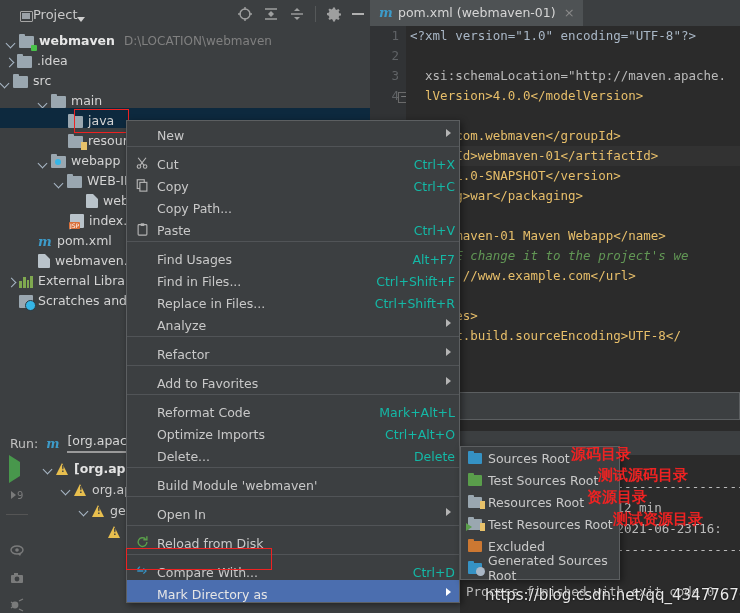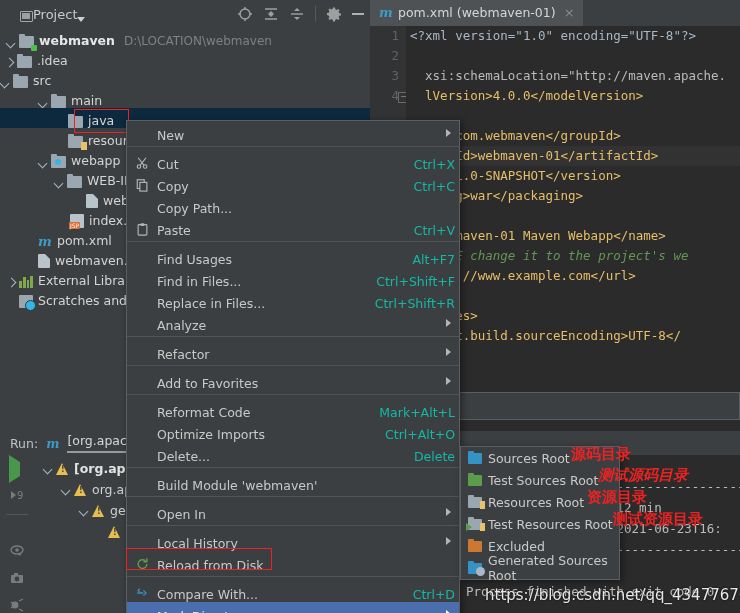--- a/index.html
+++ b/index.html
@@ -466,25 +466,20 @@
         <span class="txt">Build Module 'webmaven'</span>
       </div>
     <div class="msep"></div>
     <div class="mi">
         <span class="ic"></span>
         <span class="txt">Open In</span>
         <span class="arr"></span>
       </div>
     <div class="msep"></div>
     <div class="mi">
-        <span class="ic"></span>
-        <span class="txt">Local History</span>
-        <span class="arr"></span>
-      </div>
-    <div class="mi">
       <span class="ic"><svg width="15" height="14" viewBox="0 0 16 16">
             <path d="M13 8a5 5 0 1 1-1.6-3.6" fill="none" stroke="#5a9e4b" stroke-width="1.6"></path>
             <path d="M13 1.5V5.5H9" fill="none" stroke="#5a9e4b" stroke-width="1.6"></path>
           </svg></span>
       <span class="txt">Reload from Disk</span>
       </div>
     <div class="msep"></div>
     <div class="mi">
       <span class="ic"><svg width="15" height="14" viewBox="0 0 16 16">
             <path d="M2 8h7M9 5l3 3-3 3" stroke="#3592c4" stroke-width="1.5" fill="none"></path>
@@ -531,19 +526,19 @@
       </div>
     <div class="smi">
         <span class="smf f-blue">
           <i class="gen"></i>
         </span>
         <span>Generated Sources Root</span>
       </div>
   </div>
 
   <div class="red-text" style="left:571px;top:445px;font-size:15px;">源码目录</div>
-  <div class="red-text" style="left:598px;top:466px;font-size:15px;font-style:italic;">测试源码目录</div>
+  <div class="red-text" style="left:598px;top:466px;font-size:15px;">测试源码目录</div>
   <div class="red-text" style="left:587px;top:488px;font-size:15px;">资源目录</div>
   <div class="red-text" style="left:613px;top:510px;font-size:15px;">测试资源目录</div>
 
   <div class="wm">https://blog.csdn.net/qq_43477676</div>
 
 </div>
 
 </body></html>

